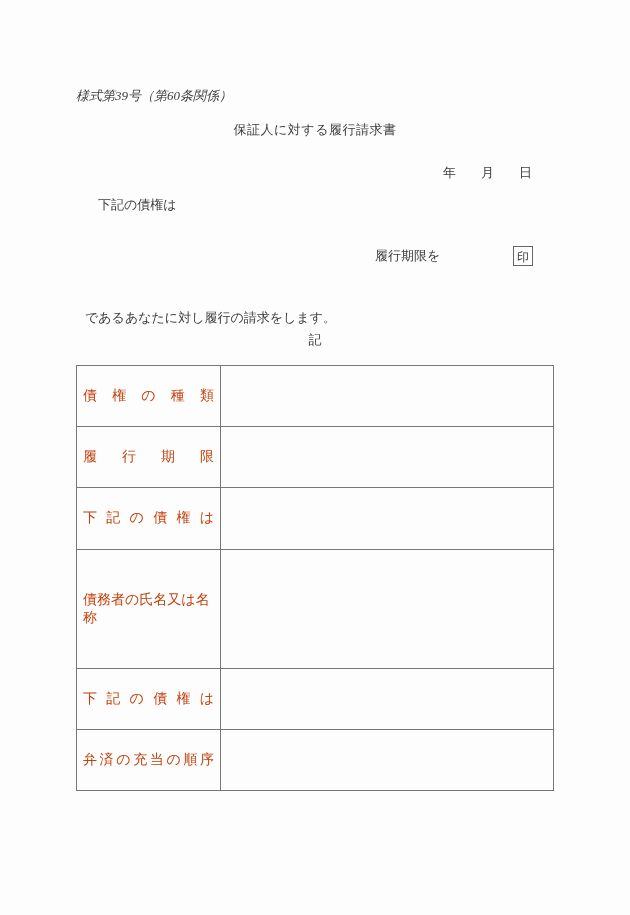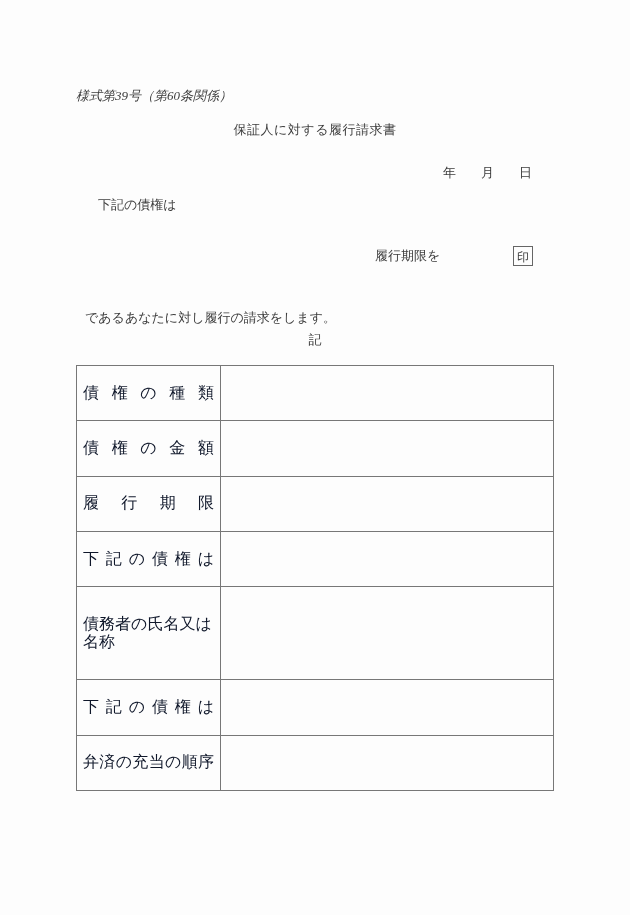--- a/index.html
+++ b/index.html
@@ -40,22 +40,22 @@
   table.form-table {
     position:absolute;
     left:76px; top:365px;
     width:478px; height:426px;
     border-collapse:collapse;
     table-layout:fixed;
   }
   .form-table th, .form-table td {
     border:1px solid #777;
     font-weight:normal;
-    font-size:16px;
-    color:#0f172a;
+    font-size:14px;
+    color:#c2410c;
     vertical-align:middle;
   }
   .form-table th { width:131px; padding:0 6px; }
   .form-table th.j {
     text-align:justify;
     text-align-last:justify;
     text-justify:inter-character;
   }
   .form-table th.w {
     text-align:left;
@@ -89,24 +89,20 @@
 
   <div class="abs record-marker">記</div>
 
   <table class="form-table">
     <tbody>
       <tr>
         <th class="j">債権の種類</th>
         <td></td>
       </tr>
       <tr>
-        <th class="j">債権の金額</th>
-        <td></td>
-      </tr>
-      <tr>
         <th class="j">履行期限</th>
         <td></td>
       </tr>
       <tr>
         <th class="j">下記の債権は</th>
         <td></td>
       </tr>
       <tr>
         <th class="w">債務者の氏名又は名称</th>
         <td></td>

